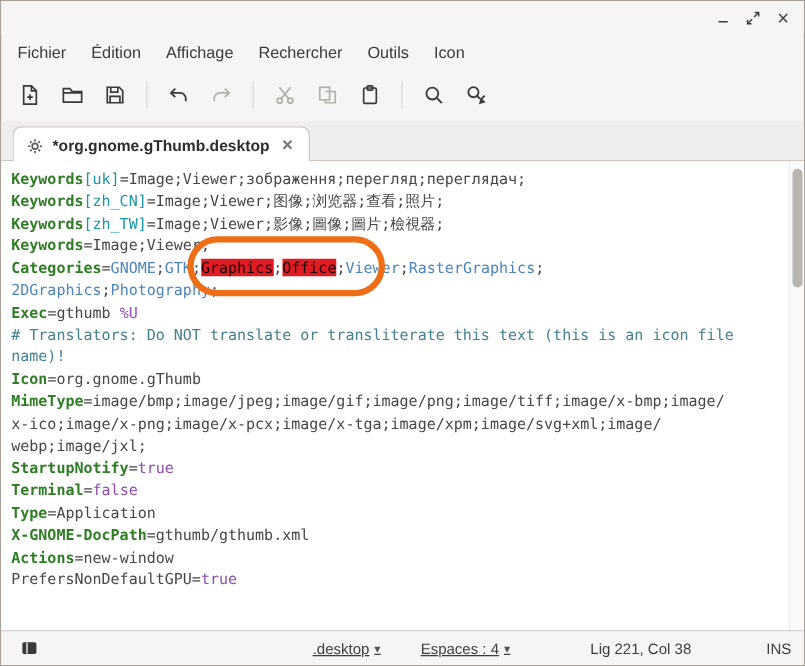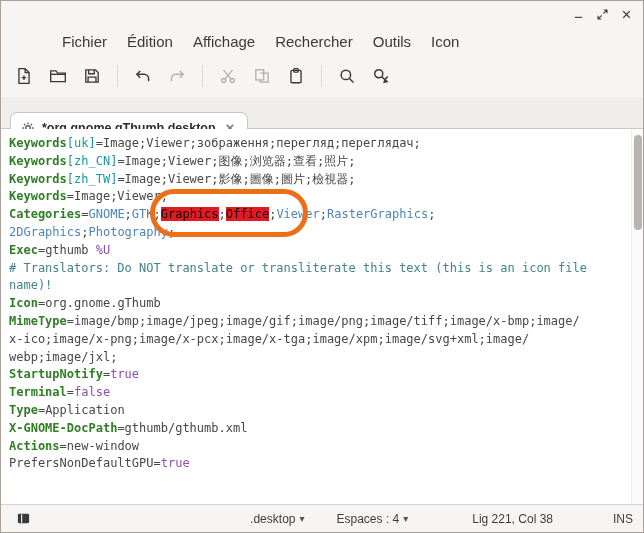--- a/index.html
+++ b/index.html
@@ -30,21 +30,21 @@
     width:18px; height:18px; border:none; background:transparent;
     display:flex; align-items:center; justify-content:center;
     color:#3c3c3c; cursor:pointer; border-radius:3px;
   }
   .win-btn svg { width:13px; height:13px; }
 
   
   .menubar {
     height:28px; flex:0 0 28px;
     display:flex; align-items:center; gap:2px;
-    padding:0 4px; font-size:15px; color:#3a3a3a;margin-left:48px;
+    padding:0 4px; font-size:13px; color:#3a3a3a;
   }
   .menu-item { padding:4px 9px; border-radius:3px; cursor:default; }
 
   
   .toolbar {
     height:42px; flex:0 0 42px;
     display:flex; align-items:center; gap:4px;
     padding:0 8px;
   }
   .tool-btn {
@@ -64,21 +64,21 @@
     border-bottom:1px solid #cdc7c2;
   }
   .tab {
     margin-left:9px; height:30px;
     display:flex; align-items:center; gap:7px;
     padding:0 10px;
     background:#ffffff;
     border:1px solid #cdc7c2; border-bottom:none;
     border-radius:7px 7px 0 0;
     font-size:12.5px; font-weight:600; color:#2d2d2d;
-    position:relative; top:14px;
+    position:relative; top:3px;
     cursor:default;
   }
   .tab .gear { color:#5a5a5a; display:flex; }
   .tab .gear svg { width:14px; height:14px; }
   .tab-close {
     color:#7a7672; font-size:15px; line-height:1; padding:1px 3px;
     border-radius:3px; cursor:pointer;
   }
 
   
@@ -125,21 +125,21 @@
     padding:0 10px;
     background:#f6f5f4; border-top:1px solid #d8d4d0;
     font-size:12px; color:#3d3d3d;
   }
   .panel-toggle {
     width:24px; height:22px; border:none; background:transparent; border-radius:4px;
     display:flex; align-items:center; justify-content:center; cursor:pointer; color:#2f2f2f;
   }
   .panel-toggle svg { width:15px; height:15px; }
   .status-right { margin-left:auto; display:flex; align-items:center; gap:24px; }
-  .status-dd { display:flex; align-items:center; gap:4px; cursor:pointer; padding:3px 4px; border-radius:3px; }
+  .status-dd { display:flex; align-items:center; gap:4px; cursor:pointer; padding:3px 4px; border-radius:3px;text-decoration:underline; }
   .caret { font-size:10px; color:#555; }
   .status-text { cursor:default;margin-left:36px; }
 </style>
 </head>
 <body>
 
 <div class="window">
 
   <div class="titlebar">
     <div class="win-controls">

